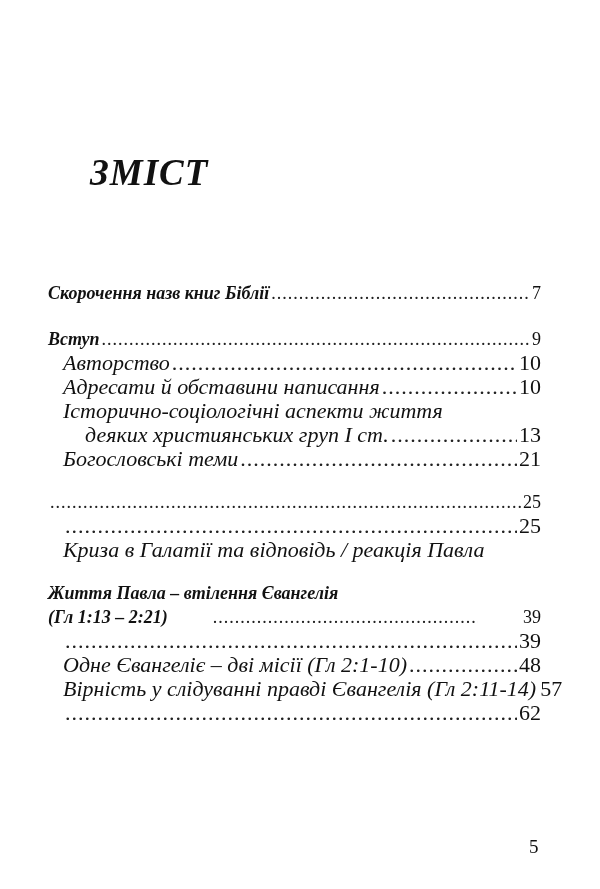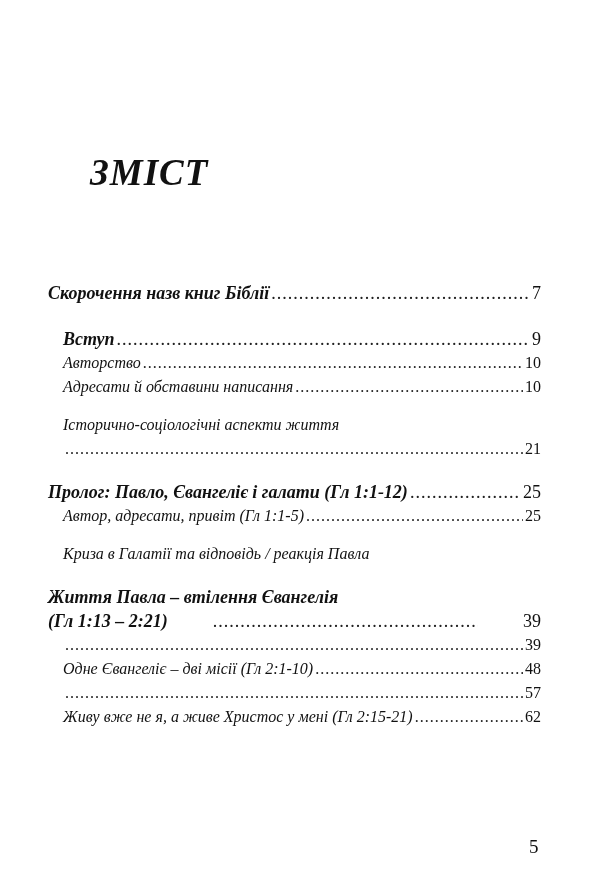--- a/index.html
+++ b/index.html
@@ -28,39 +28,38 @@
     }
     .toc {
       position: absolute;
       left: 48px;
       top: 281px;
       width: 493px;
     }
     .toc-entry {
       position: relative;
       font-style: italic;
-      font-size: 16px;
+      font-size: 22px;
       line-height: 24px;
     }
     .toc-entry.level-1 {
       font-weight: bold;
       font-size: 18px;
     }
     .toc-entry.level-2 {
       padding-left: 15px;
     }
     .toc-entry .line {
       display: flex;
       align-items: baseline;
       white-space: nowrap;
     }
     .toc-entry .first-line {
       display: block;
       white-space: nowrap;
-      margin-top: 14px;
     }
     .toc-entry .cont-indent {
       padding-left: 22px;
     }
     .toc-entry.level-1 .cont-indent {
       padding-left: 0;
       gap: 43px;
     }
     .toc-entry .text {
       flex: 0 0 auto;
@@ -79,21 +78,20 @@
       content: "....................................................................................................................................................................";
     }
     .toc-entry .page {
       flex: 0 0 auto;
       font-style: normal;
       font-weight: normal;
       text-align: right;
     }
     .gap-top {
       margin-top: 22px;
-      margin-left: 15px;
     }
     .gap-top-sm {
       margin-top: 19px;
     }
     .page-number {
       position: absolute;
       left: 529px;
       top: 836px;
       font-size: 19px;
       font-family: "Liberation Serif", serif;
@@ -133,41 +131,45 @@
   <div class="toc-entry level-2">
     <div class="line">
       <span class="text">Адресати й обставини написання</span>
       <span class="leader"></span>
       <span class="page">10</span>
     </div>
   </div>
 
   <div class="toc-entry level-2">
     <span class="first-line">Історично-соціологічні аспекти життя</span>
-  </div>
-
-
-  <div class="toc-entry level-2">
-    <div class="line">
+    <div class="line cont-indent">
+      <span class="text">деяких християнських груп I ст.</span>
+      <span class="leader"></span>
+      <span class="page">13</span>
+    </div>
+  </div>
+
+
+  <div class="toc-entry level-2">
+    <div class="line">
+      <span class="text">Богословські теми</span>
       <span class="leader"></span>
       <span class="page">21</span>
     </div>
   </div>
 
   <div class="toc-entry level-1 gap-top-sm">
     <div class="line">
-      <span class="text">Пролог: Павло, Євангеліє і галати (Гл 1:1-12)</span>
       <span class="leader"></span>
       <span class="page">25</span>
     </div>
   </div>
 
   <div class="toc-entry level-2">
     <div class="line">
-      <span class="text">Автор, адресати, привіт (Гл 1:1-5)</span>
       <span class="leader"></span>
       <span class="page">25</span>
     </div>
   </div>
 
   <div class="toc-entry level-2">
     <span class="first-line">Криза в Галатії та відповідь / реакція Павла</span>
   </div>
 
   <div class="toc-entry level-1 gap-top-sm">
@@ -189,28 +191,28 @@
   <div class="toc-entry level-2">
     <div class="line">
       <span class="text">Одне Євангеліє – дві місії (Гл 2:1-10)</span>
       <span class="leader"></span>
       <span class="page">48</span>
     </div>
   </div>
 
   <div class="toc-entry level-2">
     <div class="line">
+      <span class="text">Вірність у слідуванні правді Євангелія (Гл 2:11-14)</span>
       <span class="leader"></span>
       <span class="page">57</span>
     </div>
   </div>
 
   <div class="toc-entry level-2">
     <div class="line">
-      <span class="text">Живу вже не я, а живе Христос у мені (Гл 2:15-21)</span>
       <span class="leader"></span>
       <span class="page">62</span>
     </div>
   </div>
 
 </div>
 
 <div class="page-number">5</div>
 
 </body></html>

